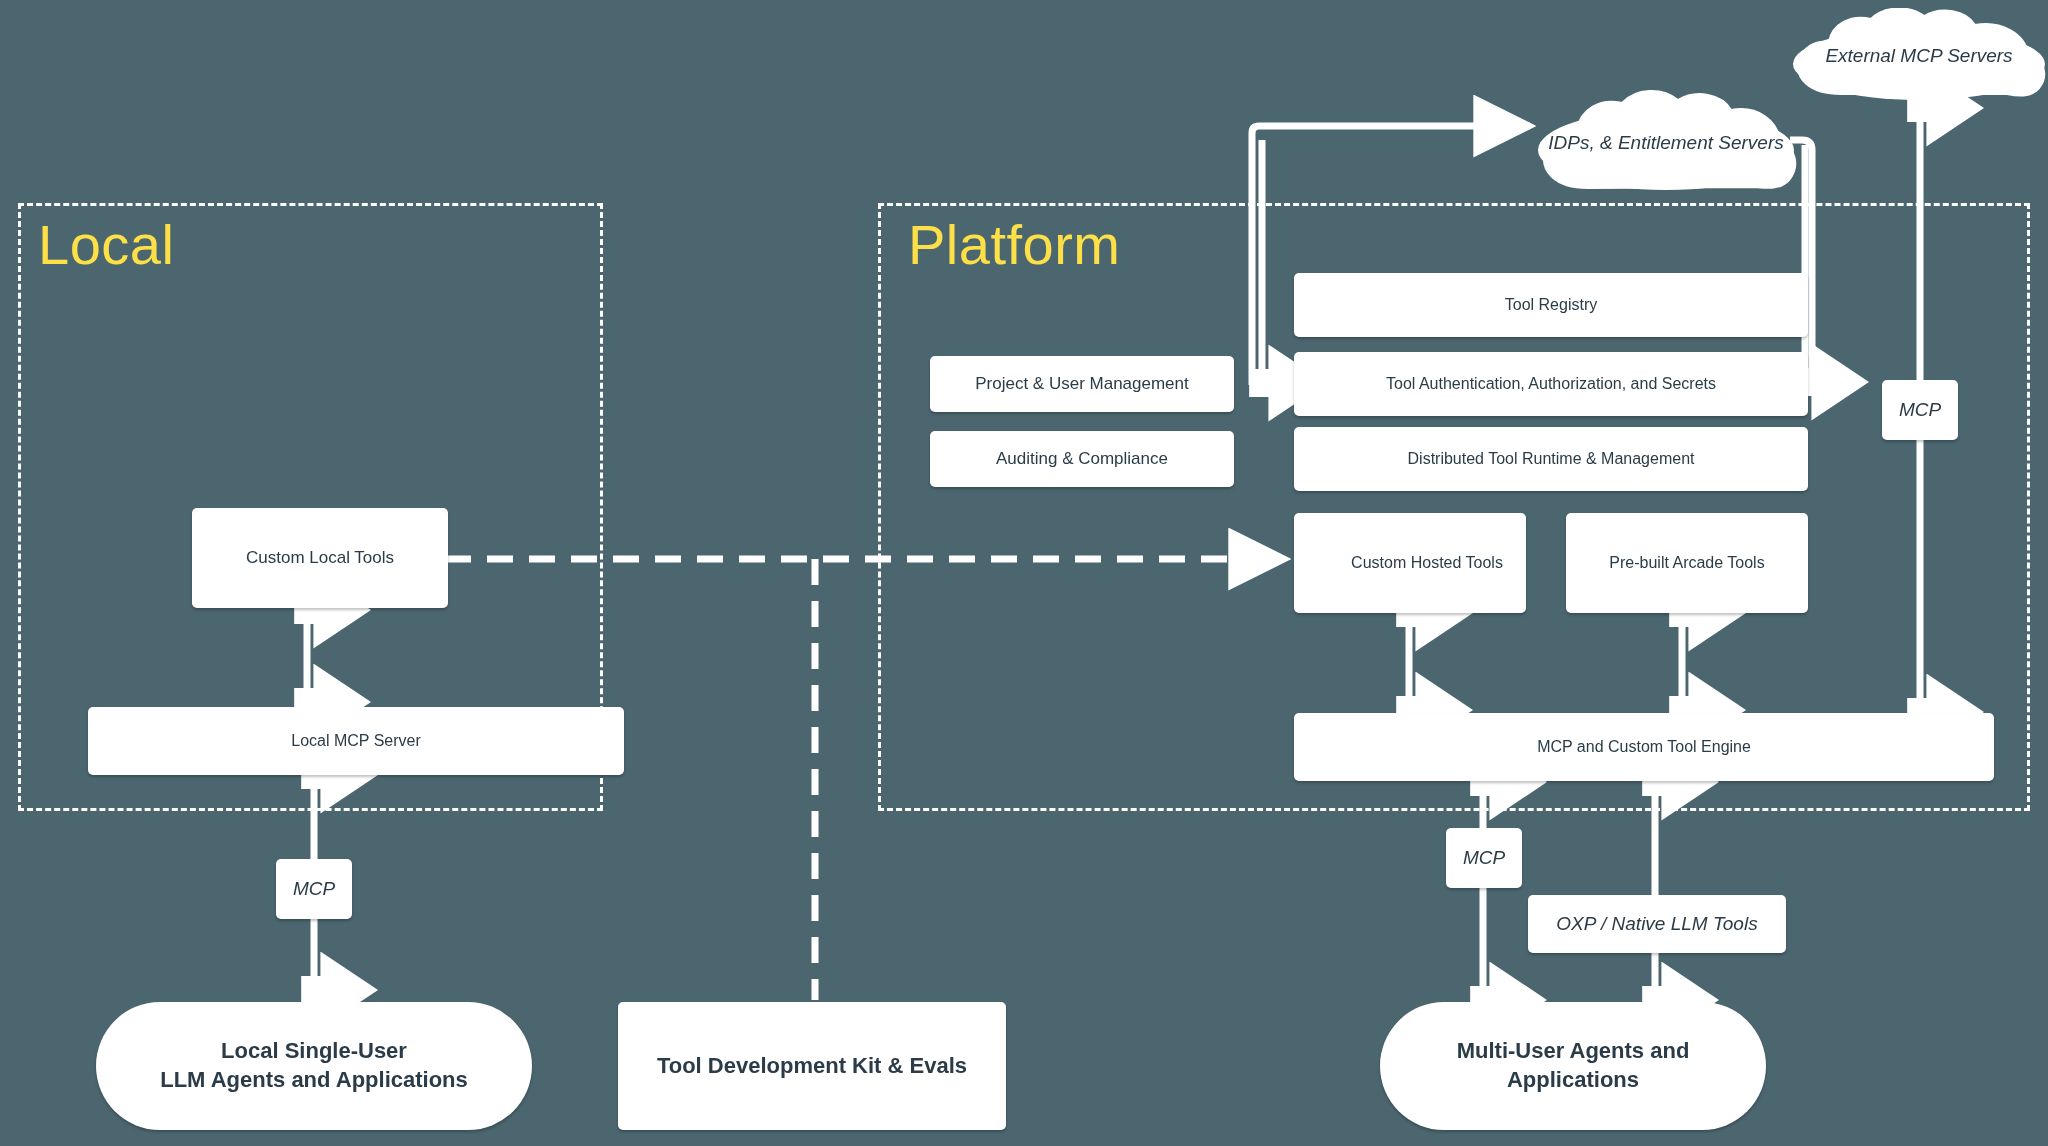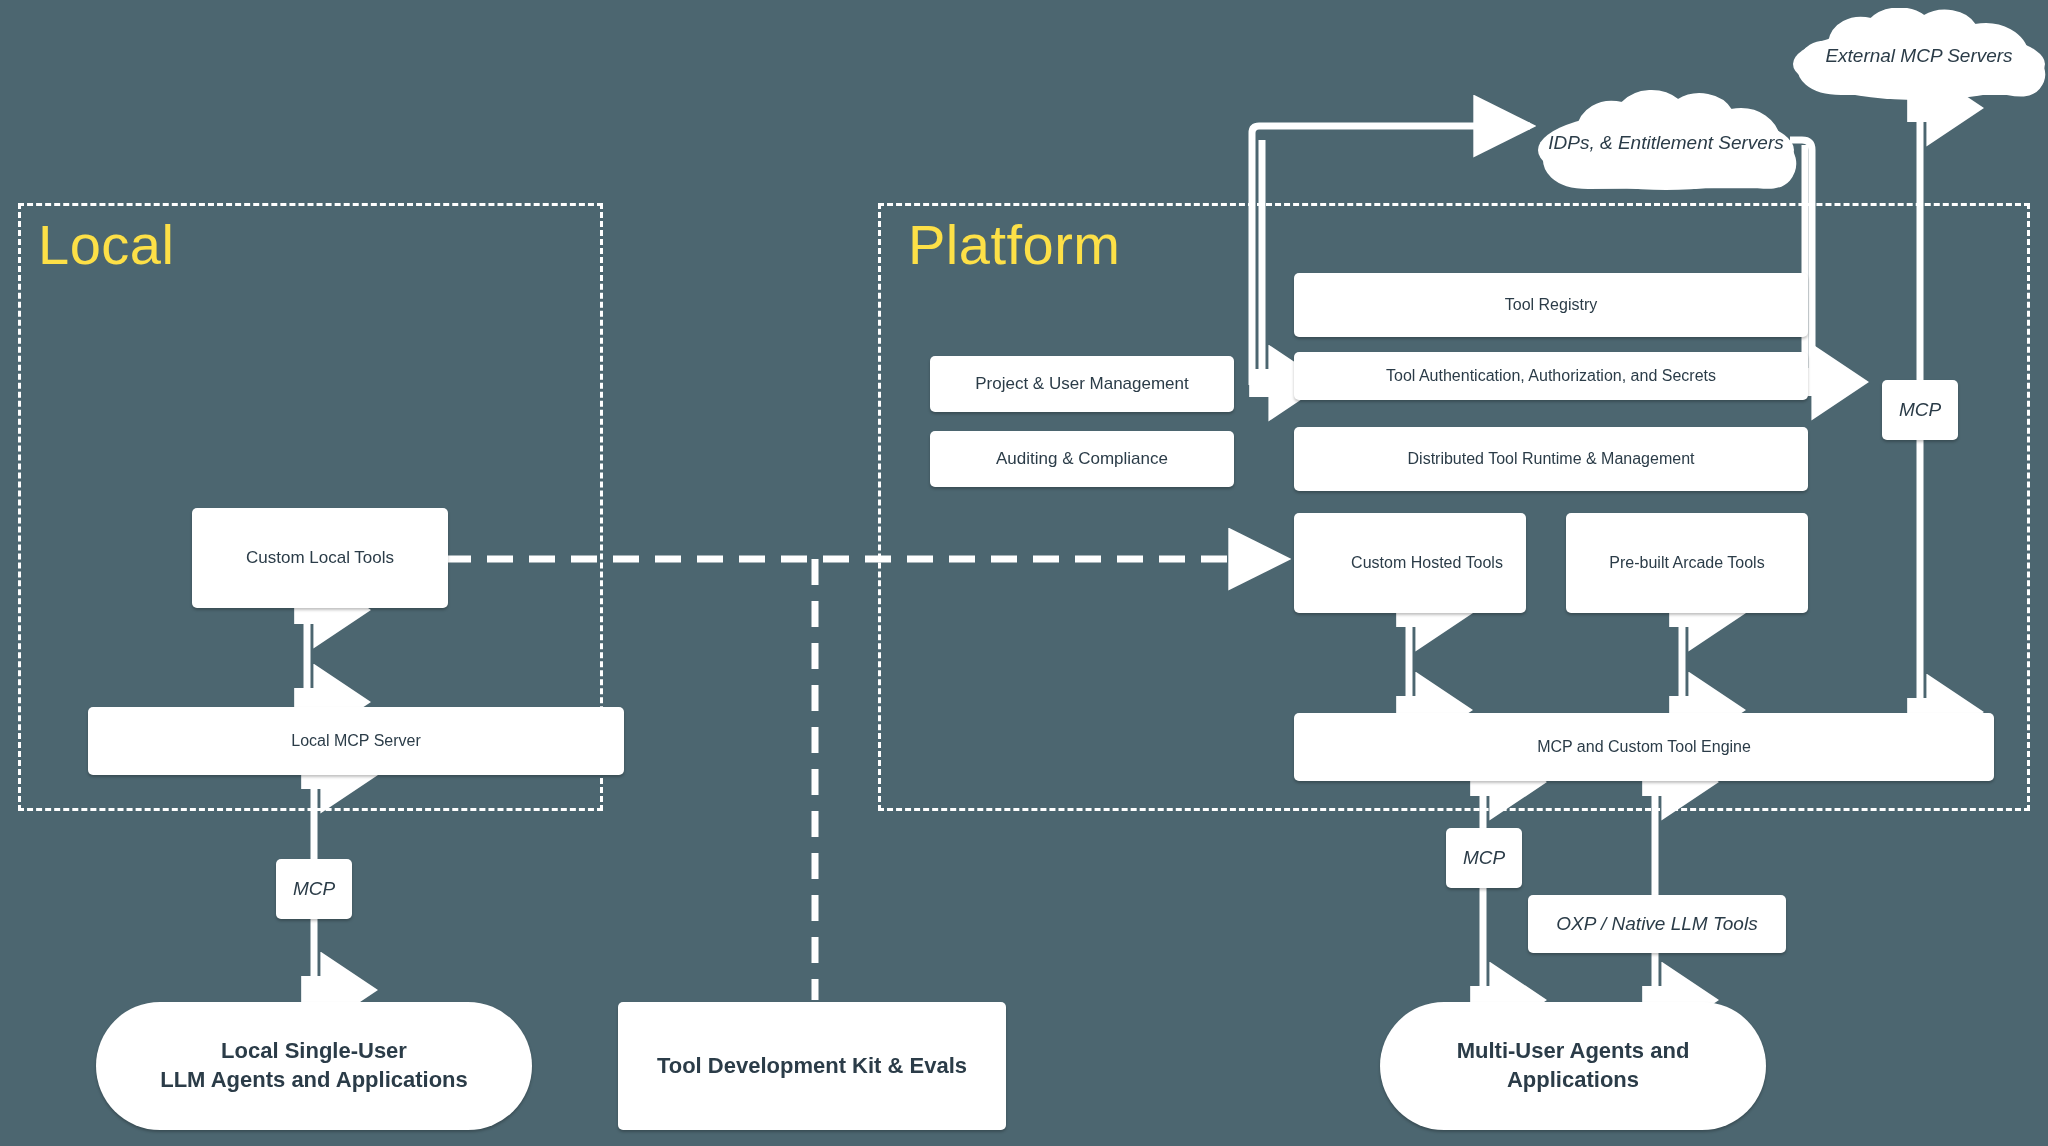--- a/index.html
+++ b/index.html
@@ -158,21 +158,21 @@
   </div>
 
   <div class="card t-bold" style="left:618px;top:1002px;width:388px;height:128px;">Tool Development Kit &amp; Evals</div>
 
   <div class="card t-small" style="left:930px;top:356px;width:304px;height:56px;">Project &amp; User Management</div>
 
   <div class="card t-small" style="left:930px;top:431px;width:304px;height:56px;">Auditing &amp; Compliance</div>
 
   <div class="card t-reg" style="left:1294px;top:273px;width:514px;height:64px;">Tool Registry</div>
 
-  <div class="card t-reg" style="left:1294px;top:352px;width:514px;height:48px;">Tool Authentication, Authorization, and Secrets</div>
+  <div class="card t-reg" style="left:1294px;top:352px;width:514px;height:64px;">Tool Authentication, Authorization, and Secrets</div>
 
   <div class="card t-reg" style="left:1294px;top:427px;width:514px;height:64px;">Distributed Tool Runtime &amp; Management</div>
 
   <div class="card t-reg" style="left:1294px;top:513px;width:232px;height:100px;padding-left:44px;">Custom Hosted Tools</div>
 
   <div class="card t-reg" style="left:1566px;top:513px;width:242px;height:100px;">Pre-built Arcade Tools</div>
 
   <div class="card t-reg" style="left:1294px;top:713px;width:700px;height:68px;">MCP and Custom Tool Engine</div>
 
   <div class="card t-ital" style="left:1882px;top:380px;width:76px;height:60px;">MCP</div>

